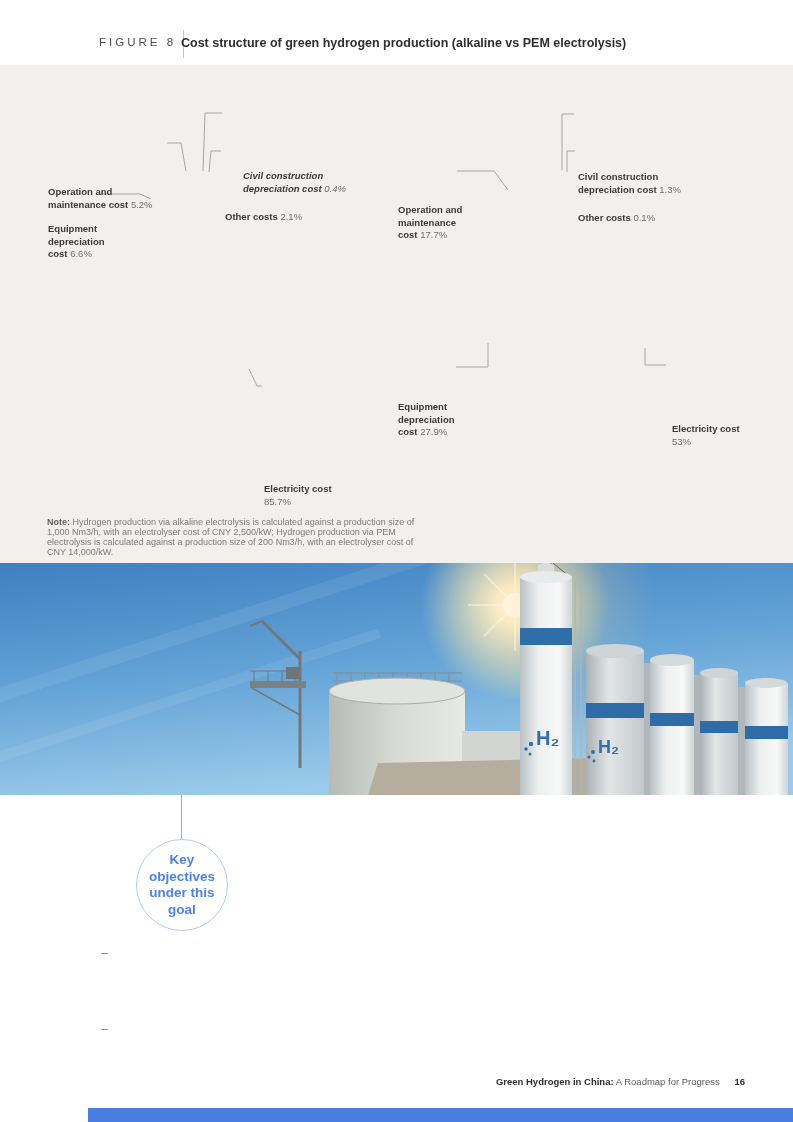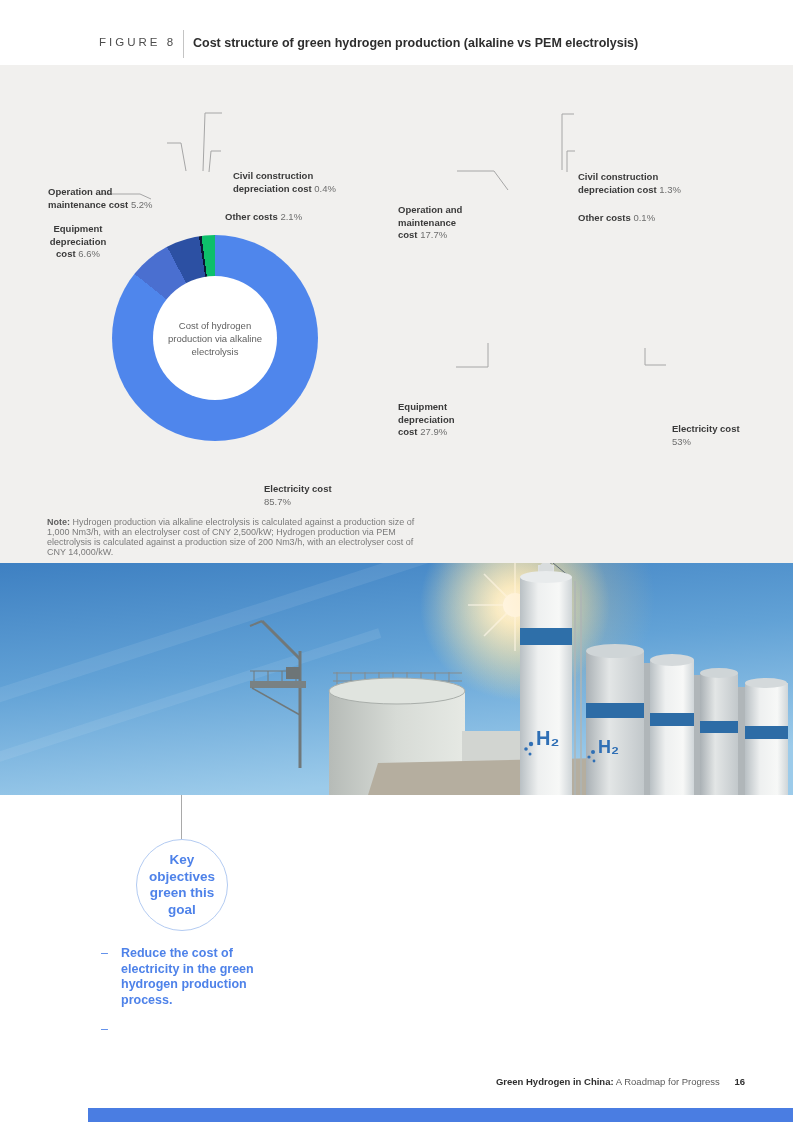--- a/index.html
+++ b/index.html
@@ -3,40 +3,40 @@
 <meta charset="utf-8">
 <style>
   * { margin:0; padding:0; box-sizing:border-box; }
   html,body { background:#fff; }
   body { font-family:"Liberation Sans", sans-serif; }
   .page { position:relative; width:793px; height:1122px; background:#fff; overflow:hidden; }
 
   
   .fig-label { position:absolute; left:99px; top:36px; font-size:11.5px; letter-spacing:3px; color:#4d4d4d; }
   .fig-divider { position:absolute; left:183px; top:30px; width:1px; height:28px; background:#c4c4c4; }
-  .fig-title { position:absolute; left:193px; top:36px; font-size:12.5px; font-weight:bold; color:#2e2e2e; }
+  .fig-title { position:absolute; left:181px; top:36px; font-size:12.5px; font-weight:bold; color:#2e2e2e; }
 
   
   .panel { position:absolute; left:0; top:65px; width:793px; height:498px; background:#f1f0ee; }
 
   .donut { position:absolute; border-radius:50%; }
   .donut .hole { position:absolute; background:#fff; border-radius:50%; display:flex; align-items:center; justify-content:center; text-align:center; }
   .donut .center-label { font-size:9.5px; line-height:13px; color:#5f5f5f; }
   #donut-alk { left:112px; top:170px; width:206px; height:206px; }
   #donut-alk .hole { left:41px; top:41px; width:124px; height:124px; }
   #donut-alk .center-label { width:102px; }
   #donut-pem { left:467px; top:170px; width:208px; height:208px; }
   #donut-pem .hole { left:41px; top:41px; width:126px; height:126px; }
   #donut-pem .center-label { width:84px; }
 
   .callout { position:absolute; font-size:9.5px; line-height:12.5px; color:#6e6e6e; }
   .callout b { color:#3a3a3a; }
   .co-om-l    { left:48px;  top:121px; width:105px; }
-  .co-eq-l    { left:48px;  top:158px; width:60px;text-align:center;  }
-  .co-civ-l   { left:233px; top:105px; width:110px; }
+  .co-eq-l    { left:48px;  top:158px; width:60px;  }
+  .co-civ-l   { left:243px; top:105px; width:110px;font-style:italic; }
   .co-oth-l   { left:225px; top:146px; width:120px; }
   .co-el-l    { left:264px; top:386px; width:74px;margin-top:32px;  }
   .co-om-r    { left:398px; top:139px; width:68px;  }
   .co-eq-r    { left:398px; top:336px; width:64px;  }
   .co-civ-r   { left:578px; top:106px; width:112px; }
   .co-oth-r   { left:578px; top:147px; width:120px; }
   .co-el-r    { left:672px; top:358px; width:80px;  }
 
   .leader-lines { position:absolute; left:0; top:0; width:793px; height:498px; pointer-events:none; }
 
@@ -87,25 +87,20 @@
         <polyline points="249,304 257,321 262,321"></polyline>
 
         <polyline points="457,106 494,106 508,125"></polyline>
         <polyline points="574,49 562,49 562,105"></polyline>
         <polyline points="575,86 567,86 567,107"></polyline>
         <polyline points="456,302 488,302 488,278"></polyline>
         <polyline points="645,283 645,300 666,300"></polyline>
       </g>
     </svg>
 
-    <div class="donut" id="donut-alk" style="background: conic-gradient(rgb(79, 134, 236) 0%, rgb(79, 134, 236) 85.7%, rgb(74, 111, 208) 85.7%, rgb(74, 111, 208) 92.3%, rgb(44, 80, 163) 92.3%, rgb(44, 80, 163) 97.5%, rgb(11, 23, 51) 97.5%, rgb(11, 23, 51) 97.9%, rgb(13, 191, 106) 97.9%, rgb(13, 191, 106) 100%);">
-      <div class="hole">
-        <div class="center-label">Cost of hydrogen production via alkaline electrolysis</div>
-      </div>
-    </div>
 
 
     <div class="callout co-om-l"><b>Operation and maintenance cost</b> <span>5.2%</span></div>
     <div class="callout co-eq-l"><b>Equipment depreciation cost</b> <span>6.6%</span></div>
     <div class="callout co-civ-l"><b>Civil construction depreciation cost</b> <span>0.4%</span></div>
     <div class="callout co-oth-l"><b>Other costs</b> <span>2.1%</span></div>
     <div class="callout co-el-l"><b>Electricity cost</b> <span>85.7%</span></div>
 
     <div class="callout co-om-r"><b>Operation and maintenance cost</b> <span>17.7%</span></div>
     <div class="callout co-eq-r"><b>Equipment depreciation cost</b> <span>27.9%</span></div>
@@ -261,26 +256,25 @@
         <text x="598" y="190" font-size="18" font-weight="bold" font-family="Liberation Sans, sans-serif">H₂</text>
         <circle cx="593" cy="189" r="2"></circle>
           <circle cx="589" cy="194" r="1.6"></circle>
           <circle cx="594" cy="198" r="1.4"></circle>
       </g>
     </svg>
   </div>
 
   <div class="connector"></div>
   <div class="obj-circle">
-    <div class="txt">Key objectives green this goal</div>
+    <div class="txt">Key objectives under this goal</div>
   </div>
 
   <div class="bullet bullet-1">
     <span class="dash">–</span>
-    <span class="btxt">Reduce the cost of electricity in the green hydrogen production process.</span>
   </div>
   <div class="bullet bullet-2">
     <span class="dash">–</span>
   </div>
 
   <div class="footer">
     <span class="brand">Green Hydrogen in China:</span>
     <span>A Roadmap for Progress</span>
     <span class="pageno">16</span>
   </div>

